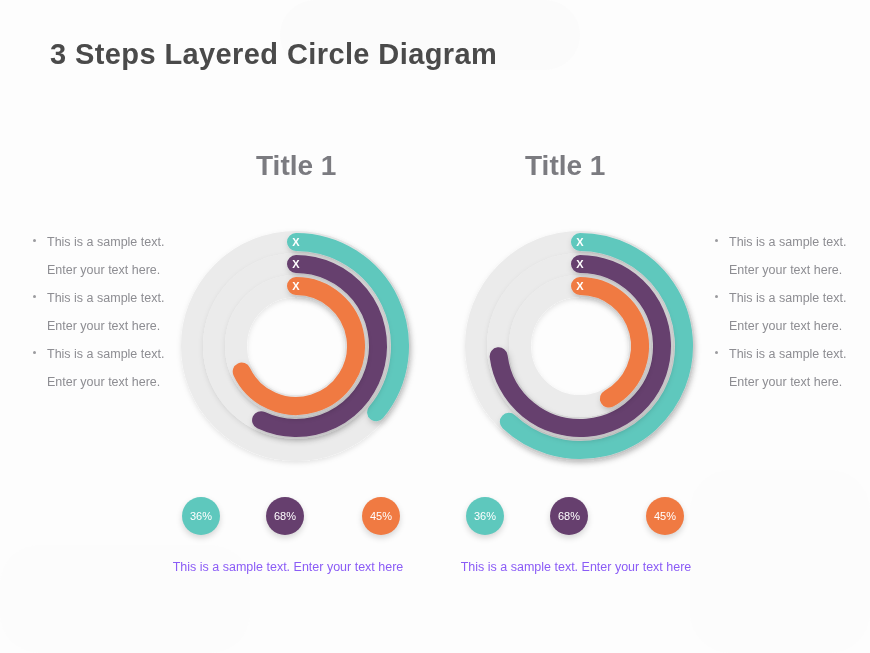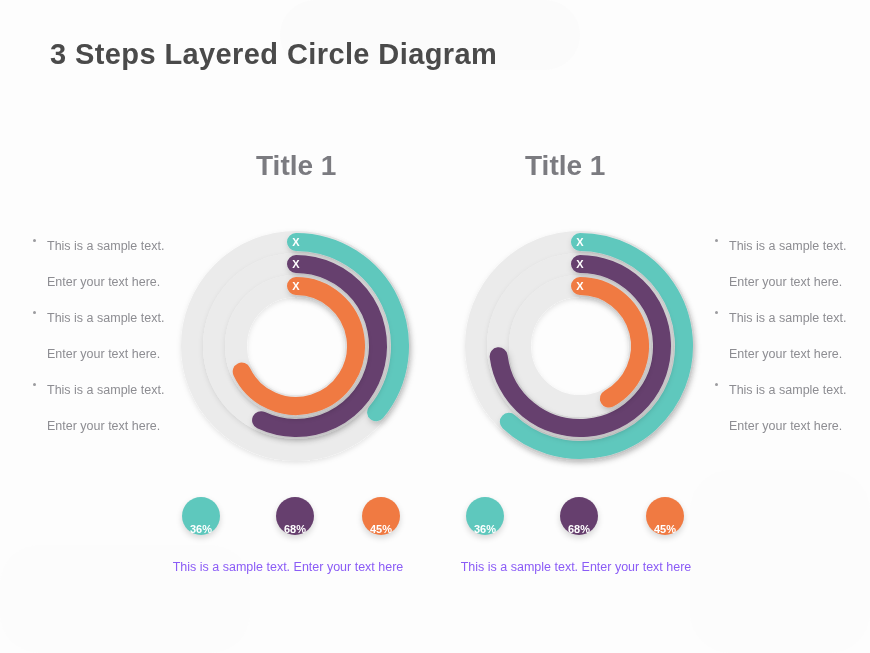--- a/index.html
+++ b/index.html
@@ -50,21 +50,21 @@
     white-space: nowrap;
   }
   .col-title.t1 { left: 256px; }
   .col-title.t2 { left: 525px; }
 
   .bullets {
     position: absolute;
     top: 228px;
     width: 150px;
     font-size: 12.5px;
-    line-height: 36px;
+    line-height: 28px;
     color: #8d8d92;
   }
   .bullets.left  { left: 30px; }
   .bullets.right { left: 712px; }
   .bullets ul {
     margin: 0;
     padding: 0;
     list-style: none;
   }
   .bullets li {
@@ -107,28 +107,28 @@
   }
   .badges.b1 { left: 168px; }
   .badges.b2 { left: 452px; }
   .badge {
     position: absolute;
     width: 38px;
     height: 38px;
     border-radius: 50%;
     color: #ffffff;
     font-size: 11px;
-    font-weight: bold;
+    font-weight: normal;
     display: flex;
-    align-items: flex-end;
+    align-items: center;
     justify-content: center;
     box-shadow: 0 3px 6px rgba(0,0,0,0.16);
   }
   .badge.p0 { left: 14px; }
-  .badge.p1 { left: 108px; }
+  .badge.p1 { left: 98px; }
   .badge.p2 { left: 194px; }
 
   .caption {
     position: absolute;
     top: 558px;
     width: 256px;
     text-align: center;
     font-size: 12.5px;
     line-height: 18px;
     color: #8b5cf6;

